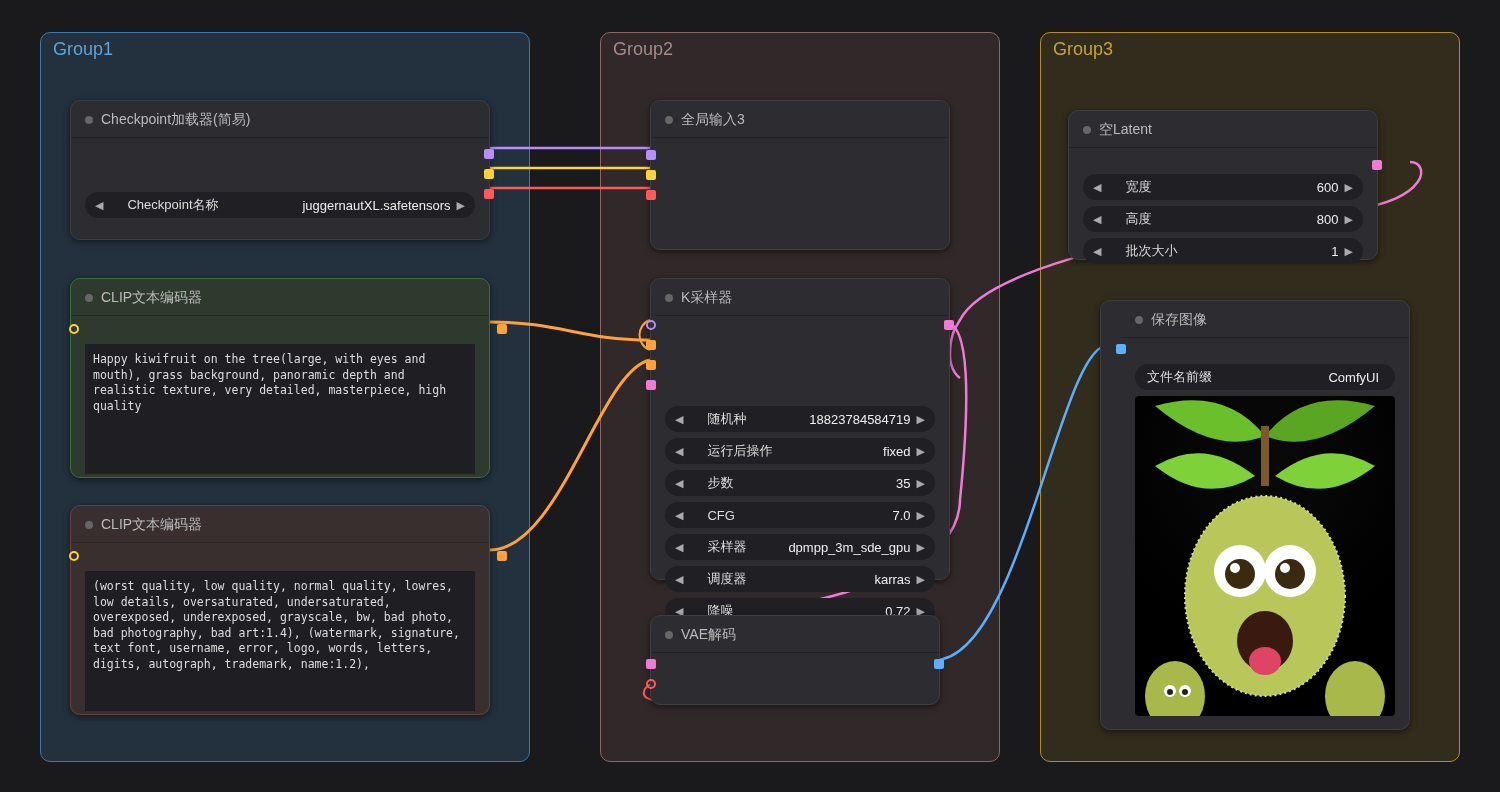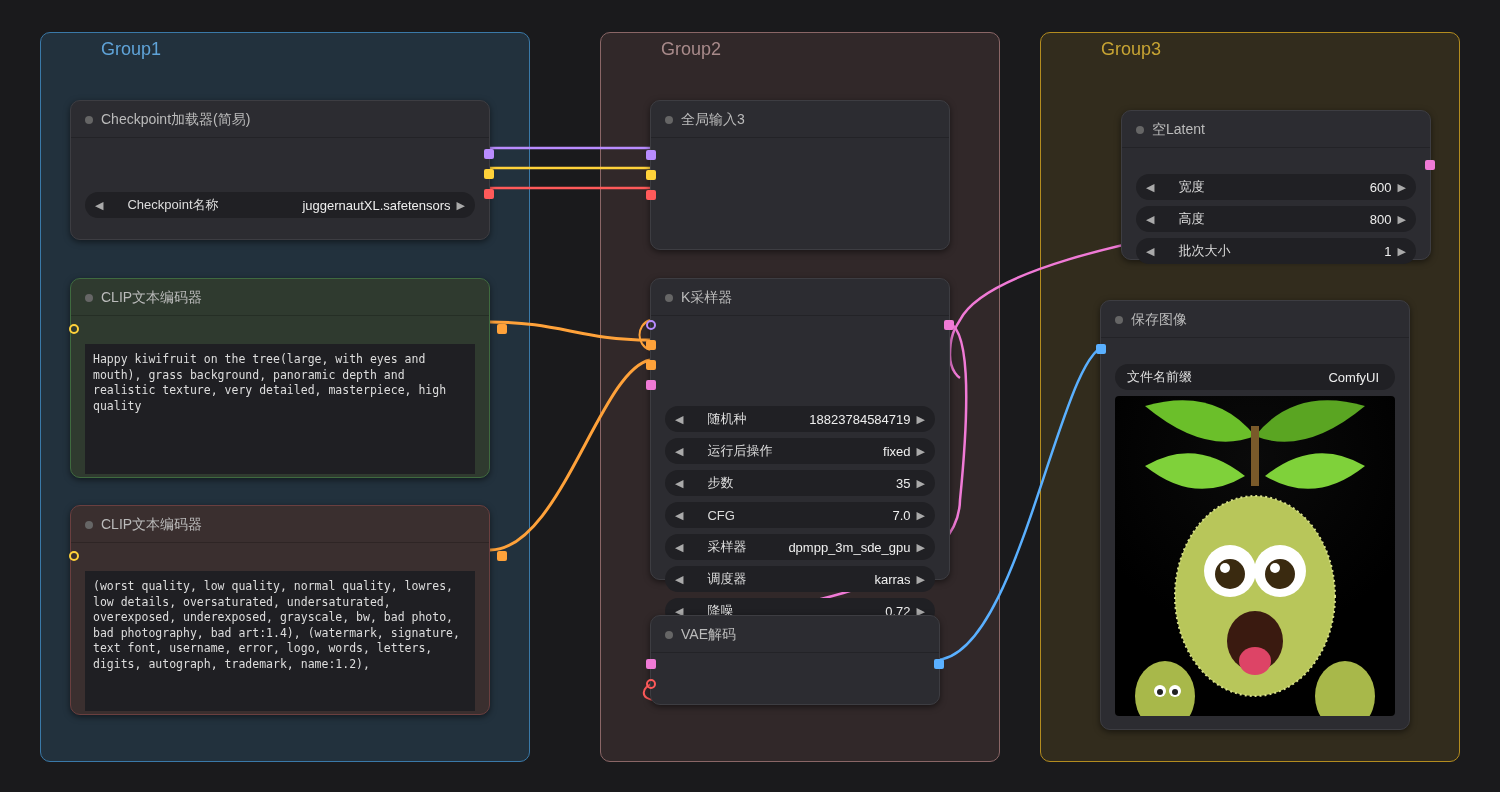--- a/index.html
+++ b/index.html
@@ -17,21 +17,21 @@
     position: absolute; inset: 0;
   }
   svg.wires { position:absolute; inset:0; width:1500px; height:792px; pointer-events:none; }
 
   .group {
     position: absolute;
     border: 1px solid;
     border-radius: 10px;
   }
   .group-label {
-    position: absolute; top: 6px; left: 12px; font-size: 18px; font-weight: 500; margin-left: 48px;
+    position: absolute; top: 6px; left: 12px; font-size: 18px; font-weight: 500;
   }
   .g1 { left: 40px;  top: 32px; width: 490px; height: 730px; background: rgba(60,120,160,0.25); border-color:#3a79a8; }
   .g1 .group-label{ color:#5fa3d8; }
   .g2 { left: 600px; top: 32px; width: 400px; height: 730px; background: rgba(130,90,90,0.22);  border-color:#8a6666; }
   .g2 .group-label{ color:#a88a8a; }
   .g3 { left:1040px; top: 32px; width: 420px; height: 730px; background: rgba(160,130,40,0.18); border-color:#b38c1f; }
   .g3 .group-label{ color:#c7a433; }
 
   .node {
     position: absolute;
@@ -251,21 +251,21 @@
         <span class="dot"></span>
         <span>VAE解码</span>
       </div>
     <div class="body" style="height:50px;">
       <div class="port" style="left:-5px; top:6px;  background:#f07ad6;"></div>
       <div class="port circle" style="left:-5px; top:26px; border-color:#ff5a5a;"></div>
       <div class="port" style="right:-5px; top:6px; background:#5ab0ff;"></div>
     </div>
   </div>
 
-  <div class="node" style="left:1121px; top:110px; width:310px; height:150px;">
+  <div class="node" style="left:1068px; top:110px; width:310px; height:150px;">
     <div class="node-header">
         <span class="dot"></span>
         <span>空Latent</span>
       </div>
     <div class="body">
       <div class="port" style="right:-5px; top:12px; background:#f07ad6;"></div>
       <div style="height:16px;"></div>
       <div class="widget">
           <span class="arrow">◀</span>
           <span class="lab">宽度</span>
@@ -280,21 +280,21 @@
         </div>
       <div class="widget">
           <span class="arrow">◀</span>
           <span class="lab">批次大小</span>
           <span class="val">1</span>
           <span class="arrow">▶</span>
         </div>
     </div>
   </div>
 
-  <div class="node" style="left:1100px; top:300px; width:310px; height:430px;">
+  <div class="node" style="left:1100px; top:300px; width:310px; height:430px;padding-left:20px;">
     <div class="node-header">
         <span class="dot"></span>
         <span>保存图像</span>
       </div>
     <div class="body">
       <div class="port" style="left:-5px; top:6px; background:#5ab0ff;"></div>
       <div style="height:16px;"></div>
       <div class="widget">
         <span class="lab" style="padding-left:2px;font-family:Liberation Serif, serif;">文件名前缀</span>
         <span class="val">ComfyUI</span>

